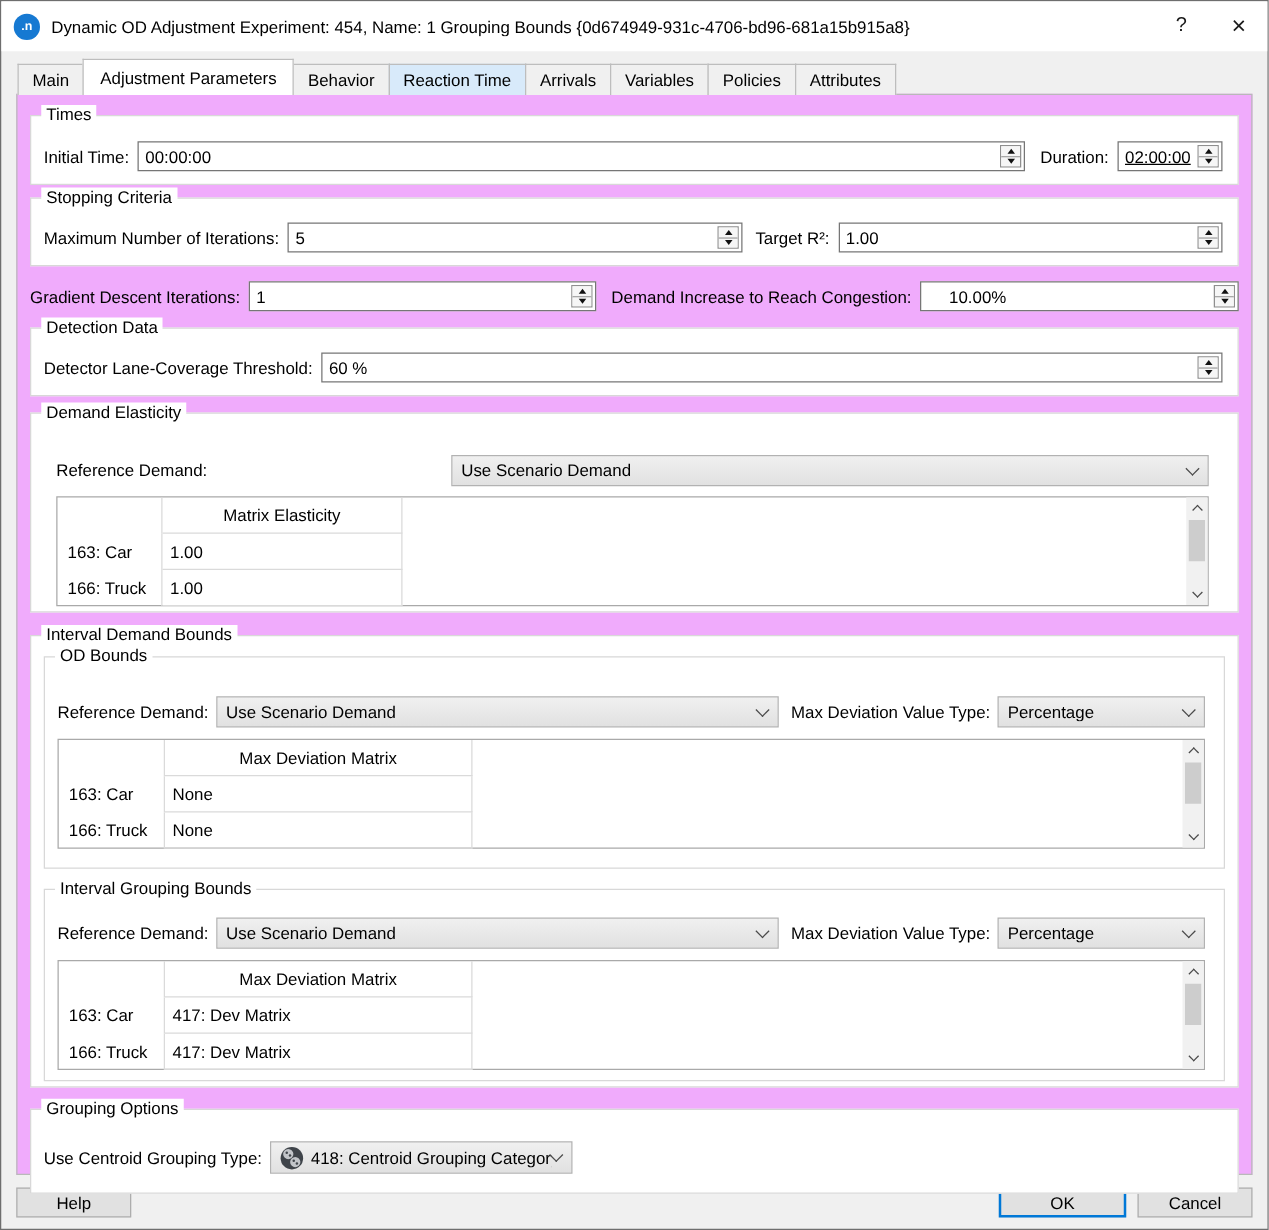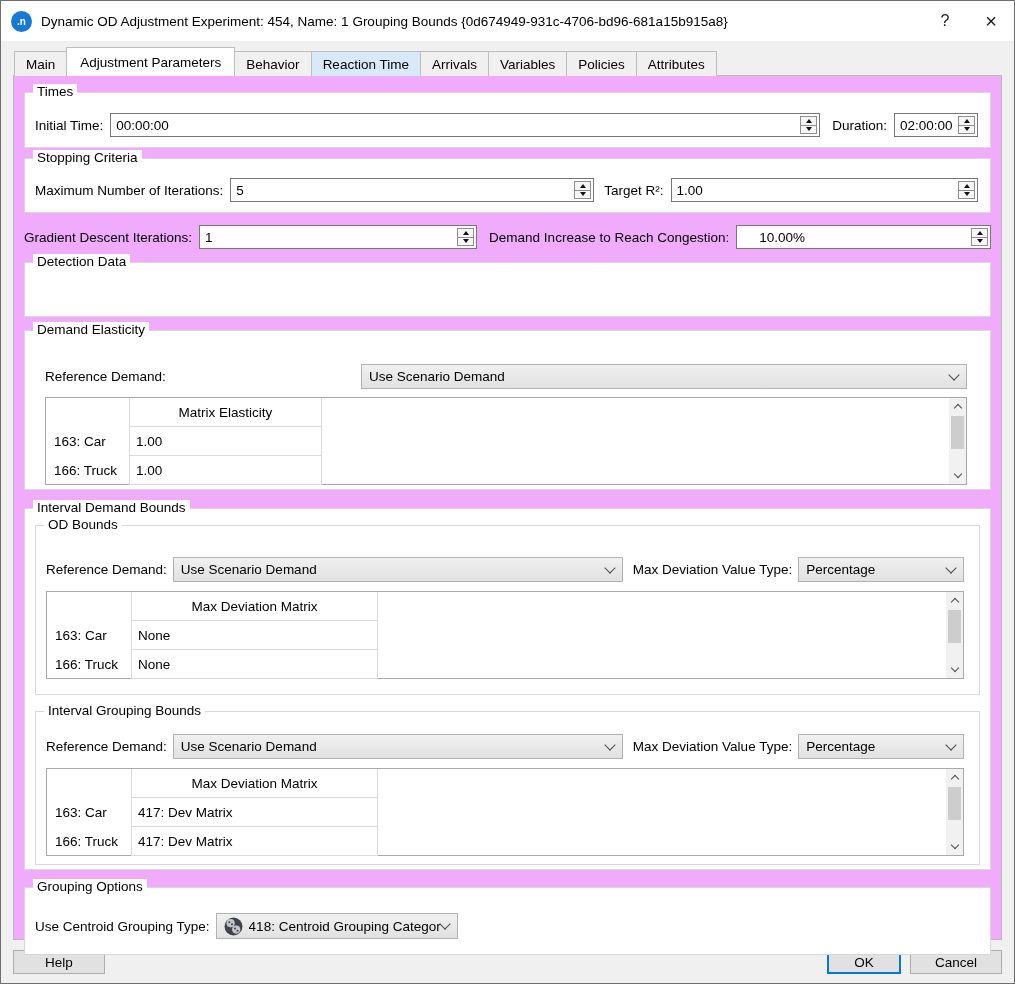--- a/index.html
+++ b/index.html
@@ -61,21 +61,21 @@
   .vthumb { width:13px; height:33px; background:#cdcdcd; margin-top:2px; }
   .vtrack { flex:1; width:100%; }
 
   
   .gicon { width:19px; height:19px; margin-right:6px; flex:0 0 auto; }
 
   
   .footer { height:44px; display:flex; align-items:center; padding:0 12px; }
   .btn { height:24px; background:#e1e1e1; border:1px solid #adadad; display:flex; align-items:center; justify-content:center; font-size:13.5px; }
   .btn.help { width:92px; }
-  .btn.ok { width:74px; border:2px solid #0078d7; margin-right:9px; }
+  .btn.ok { width:102px; border:2px solid #0078d7; margin-right:9px; }
   .btn.cancel { width:92px; }
   .f-spacer { flex:1; }
 </style>
 </head>
 <body>
 
 <div class="window">
 
   <div class="titlebar">
     <div class="app-logo">
@@ -109,21 +109,21 @@
           <span class="spinner">
             <span class="sbtn">
                 <span class="tri-up"></span>
               </span>
             <span class="sbtn">
                 <span class="tri-down"></span>
               </span>
           </span>
         </div>
         <span class="lbl" style="margin:0 7px 0 12px;">Duration:</span>
-        <div class="spinfield" style="width:84px;">
+        <div class="spinfield" style="width:84px;text-decoration:underline;">
           <span class="val">02:00:00</span>
           <span class="spinner">
             <span class="sbtn">
                 <span class="tri-up"></span>
               </span>
             <span class="sbtn">
                 <span class="tri-down"></span>
               </span>
           </span>
         </div>
@@ -182,20 +182,34 @@
             </span>
           <span class="sbtn">
               <span class="tri-down"></span>
             </span>
         </span>
       </div>
     </div>
 
     <div class="group" style="margin-top:13px; height:55px; padding:19px 12px 0 10px;">
       <span class="glabel">Detection Data</span>
+      <div class="frow">
+        <span class="lbl" style="margin-right:7px;">Detector Lane-Coverage Threshold:</span>
+        <div class="spinfield" style="flex:1;">
+          <span class="val">60 %</span>
+          <span class="spinner">
+            <span class="sbtn">
+                <span class="tri-up"></span>
+              </span>
+            <span class="sbtn">
+                <span class="tri-down"></span>
+              </span>
+          </span>
+        </div>
+      </div>
     </div>
 
     <div class="group" style="margin-top:13px; height:160px; padding:33px 23px 0 20px;">
       <span class="glabel">Demand Elasticity</span>
       <div class="frow">
         <span class="lbl" style="width:316px; flex:0 0 auto;">Reference Demand:</span>
         <div class="combo" style="flex:1;">
           <span class="ctext">Use Scenario Demand</span>
           <span class="chev down"></span>
         </div>

